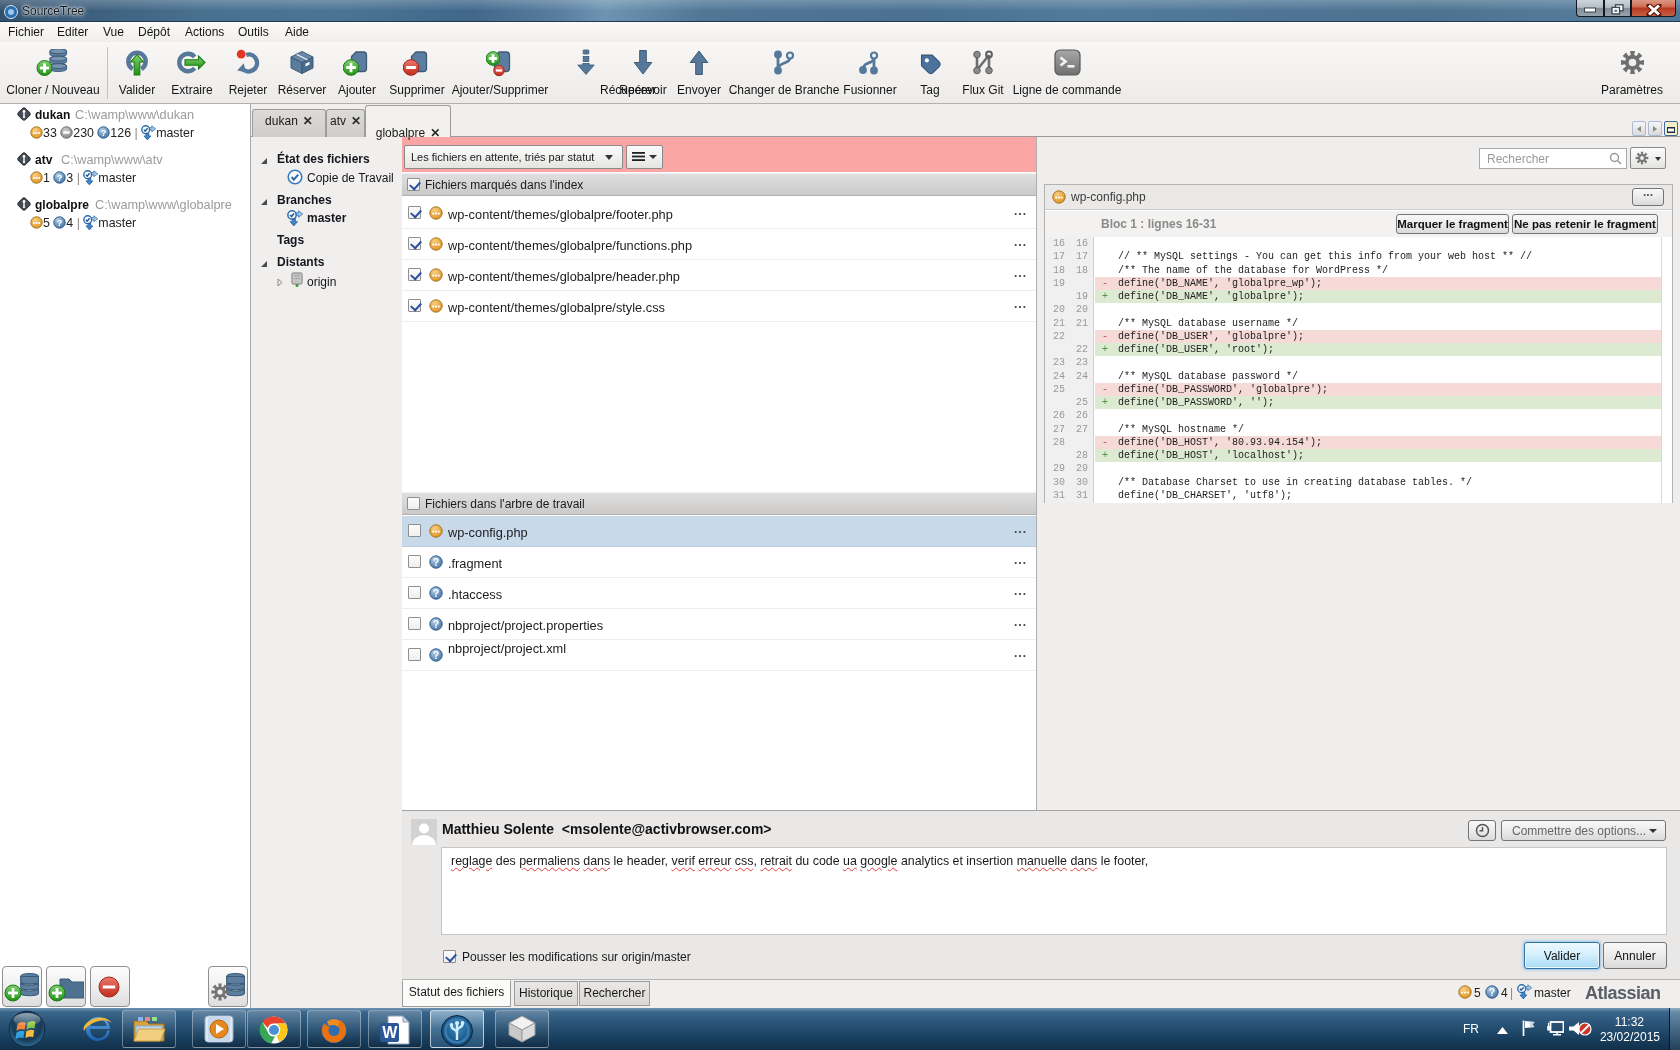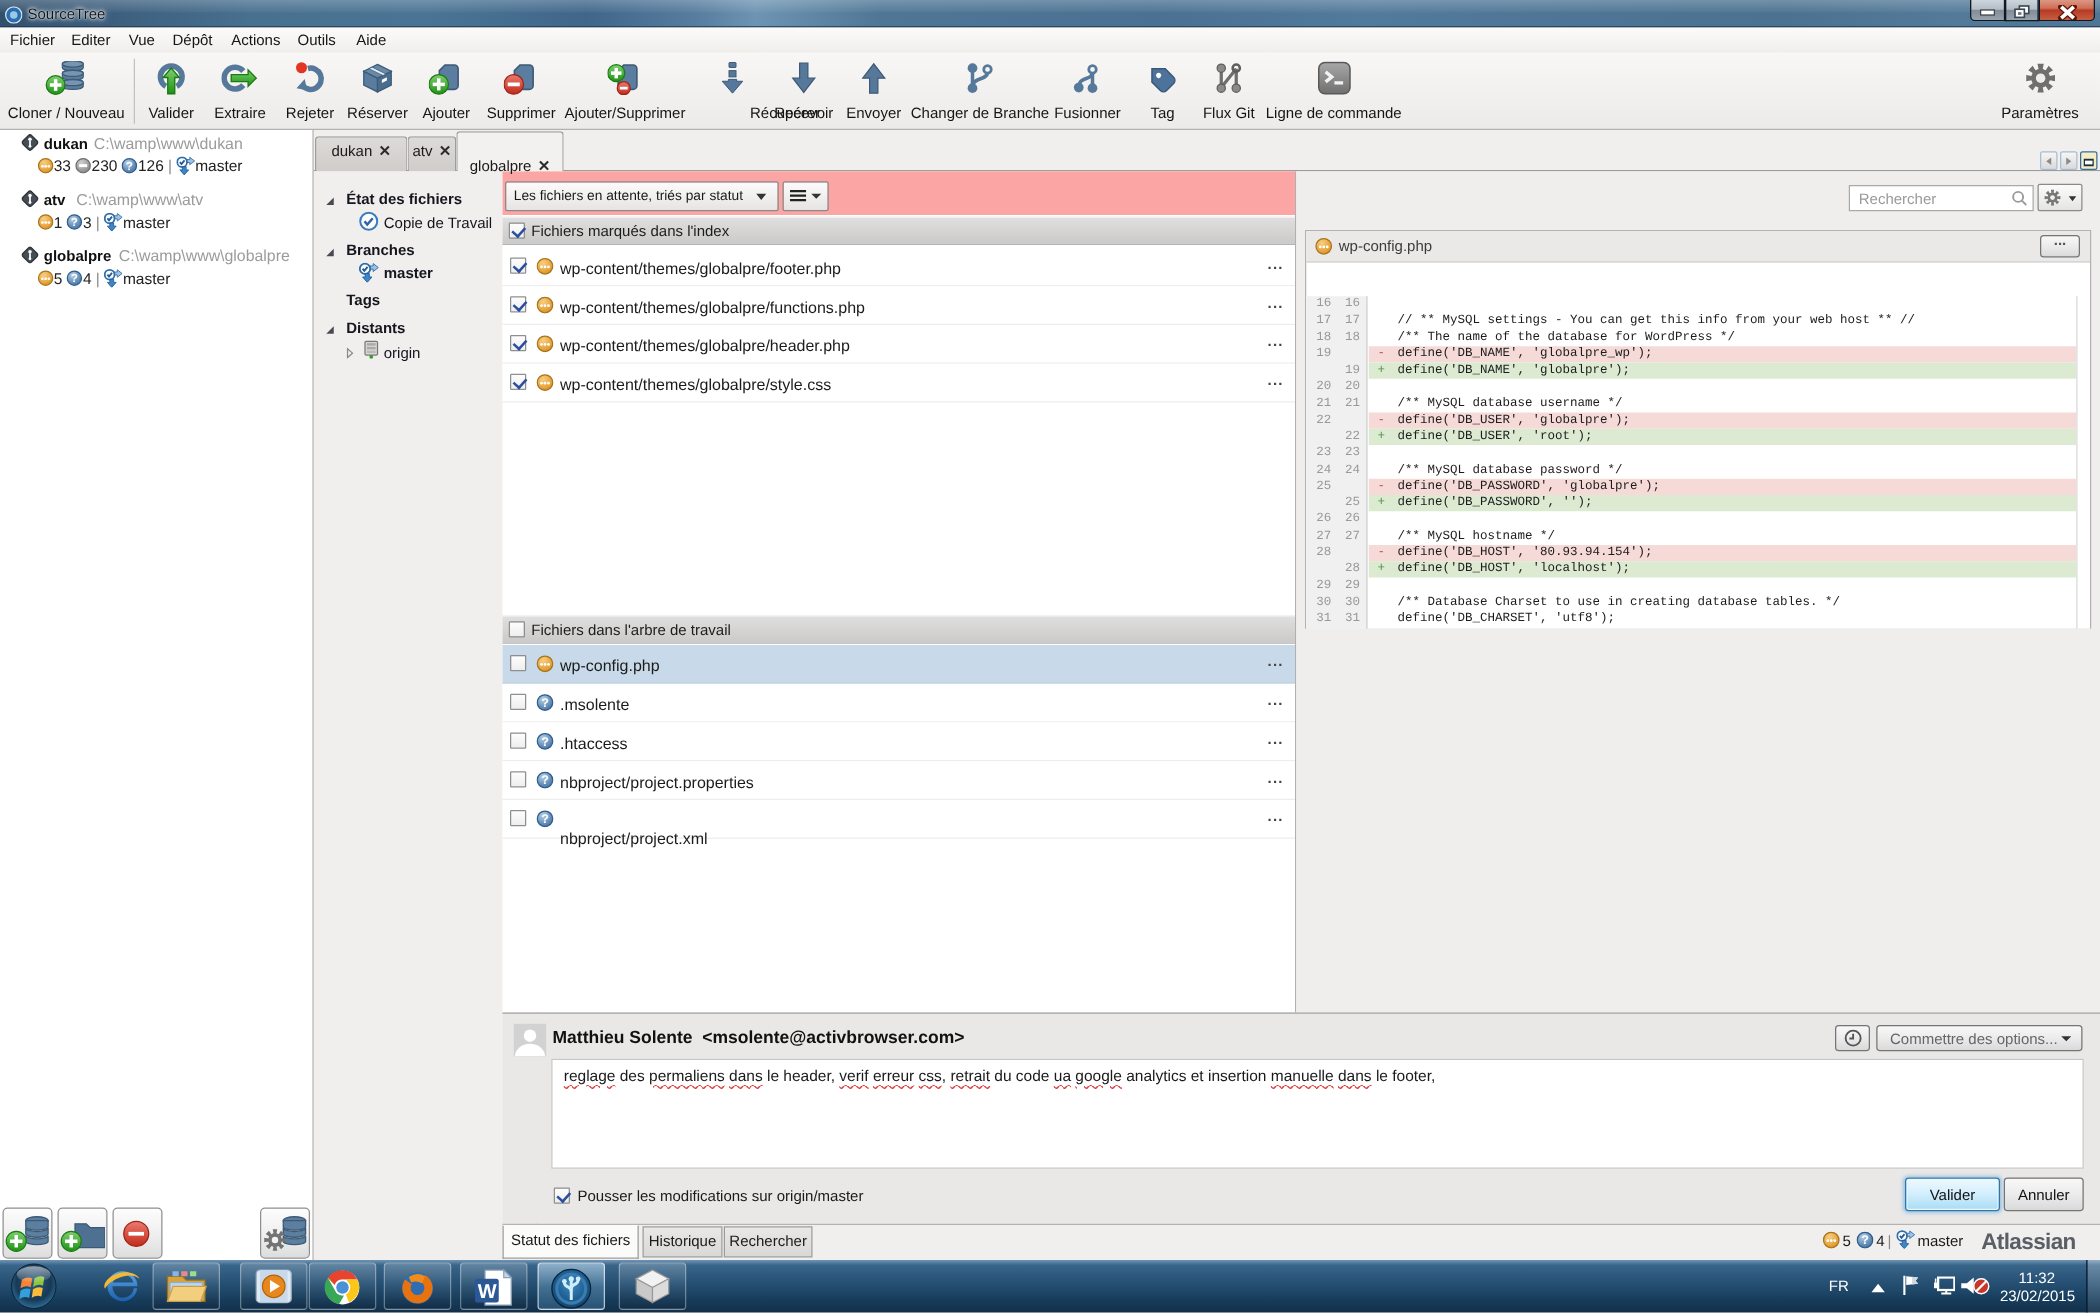--- a/index.html
+++ b/index.html
@@ -843,21 +843,21 @@
             <defs>
               <radialGradient id="bl" cx="0.38" cy="0.3" r="0.9">
                 <stop offset="0" stop-color="#b8d2e8"></stop>
                 <stop offset="0.55" stop-color="#6790b8"></stop>
                 <stop offset="1" stop-color="#39699a"></stop>
               </radialGradient>
             </defs>
       <circle cx="7.0" cy="7.0" r="6.2" fill="url(#bl)" stroke="#2f5d8c" stroke-width="1"></circle>
       <text x="7.0" y="10.5" font-family="Liberation Sans" font-size="10.08" font-weight="bold" fill="#fff" text-anchor="middle">?</text>
           </svg></div>
-    <span style="position:absolute; left:46px; top:9px;">.msolente</span>
+    <span style="position:absolute; left:46px; top:9px;">.fragment</span>
         <span class="dots" style="top:6px;">...</span>
       </div>
 <div class="frow" style="top:441px;">
         <div class="cb" style="left:6px; top:8px;"></div>
     <div class="abs" style="left:27px; top:8px;"><svg width="14" height="14" viewBox="0 0 14 14">
             <defs>
               <radialGradient id="bl" cx="0.38" cy="0.3" r="0.9">
                 <stop offset="0" stop-color="#b8d2e8"></stop>
                 <stop offset="0.55" stop-color="#6790b8"></stop>
                 <stop offset="1" stop-color="#39699a"></stop>
@@ -891,21 +891,21 @@
             <defs>
               <radialGradient id="bl" cx="0.38" cy="0.3" r="0.9">
                 <stop offset="0" stop-color="#b8d2e8"></stop>
                 <stop offset="0.55" stop-color="#6790b8"></stop>
                 <stop offset="1" stop-color="#39699a"></stop>
               </radialGradient>
             </defs>
       <circle cx="7.0" cy="7.0" r="6.2" fill="url(#bl)" stroke="#2f5d8c" stroke-width="1"></circle>
       <text x="7.0" y="10.5" font-family="Liberation Sans" font-size="10.08" font-weight="bold" fill="#fff" text-anchor="middle">?</text>
           </svg></div>
-    <span style="position:absolute; left:46px; top:23px;text-align:center;">nbproject/project.xml</span>
+    <span style="position:absolute; left:46px; top:1px;text-align:center;">nbproject/project.xml</span>
         <span class="dots" style="top:6px;">...</span>
       </div>
 </div>
 <div id="diffarea">
 <div class="abs" style="left:442px; top:11px; width:148px; height:21px; background:#fff; border:1px solid #a9a9a9;">
   <span style="position:absolute; left:7px; top:3px; color:#9a9a9a;">Rechercher</span>
   <svg width="13" height="13" style="position:absolute; right:4px; top:3px;">
           <circle cx="5.5" cy="5.5" r="4" fill="none" stroke="#9a9a9a" stroke-width="1.5"></circle>
           <path d="M8.5 8.5 L12 12" stroke="#9a9a9a" stroke-width="1.5"></path>
         </svg>
@@ -930,20 +930,25 @@
       <circle cx="7.0" cy="7.0" r="6.2" fill="url(#mo)" stroke="#a8751c" stroke-width="1"></circle>
       <g fill="#fff">
                 <circle cx="4.2" cy="7.5600000000000005" r="1.1"></circle>
                 <circle cx="7.0" cy="7.5600000000000005" r="1.1"></circle>
                 <circle cx="9.799999999999999" cy="7.5600000000000005" r="1.1"></circle>
               </g>
             </svg></div>
   <span style="position:absolute; left:26px; top:5px; color:#3c3c3c;">wp-config.php</span>
   <div class="btn" style="right:8px; top:3px; width:32px; height:18px;"><span style="position:relative; top:-4px; font-weight:bold; color:#555;">...</span></div>
 </div>
+<div id="diffsub">
+  <span style="position:absolute; left:56px; top:6px; color:#8a8a8a; font-weight:bold;">Bloc 1 : lignes 16-31</span>
+  <div class="btn" style="left:351px; top:3px; width:113px; height:20px; padding-top:3px; font-weight:bold; font-size:11.5px; white-space:nowrap; overflow:hidden;">Marquer le fragment</div>
+  <div class="btn" style="left:467px; top:3px; width:146px; height:20px; padding-top:3px; font-weight:bold; font-size:11.5px; white-space:nowrap; overflow:hidden;">Ne pas retenir le fragment</div>
+</div>
 <div id="diffbody">
           <div class="gut"></div>
           <div class="abs" style="left:616px; top:0; width:1px; height:100%; background:#d9d9d9;"></div>
 <div class="dline" style="top:0.00px;">
             <span class="n1">16</span>
             <span class="n2">16</span>
             <span class="sign"> </span>
             <span class="code"></span>
           </div>
 <div class="dline" style="top:13.25px;">

